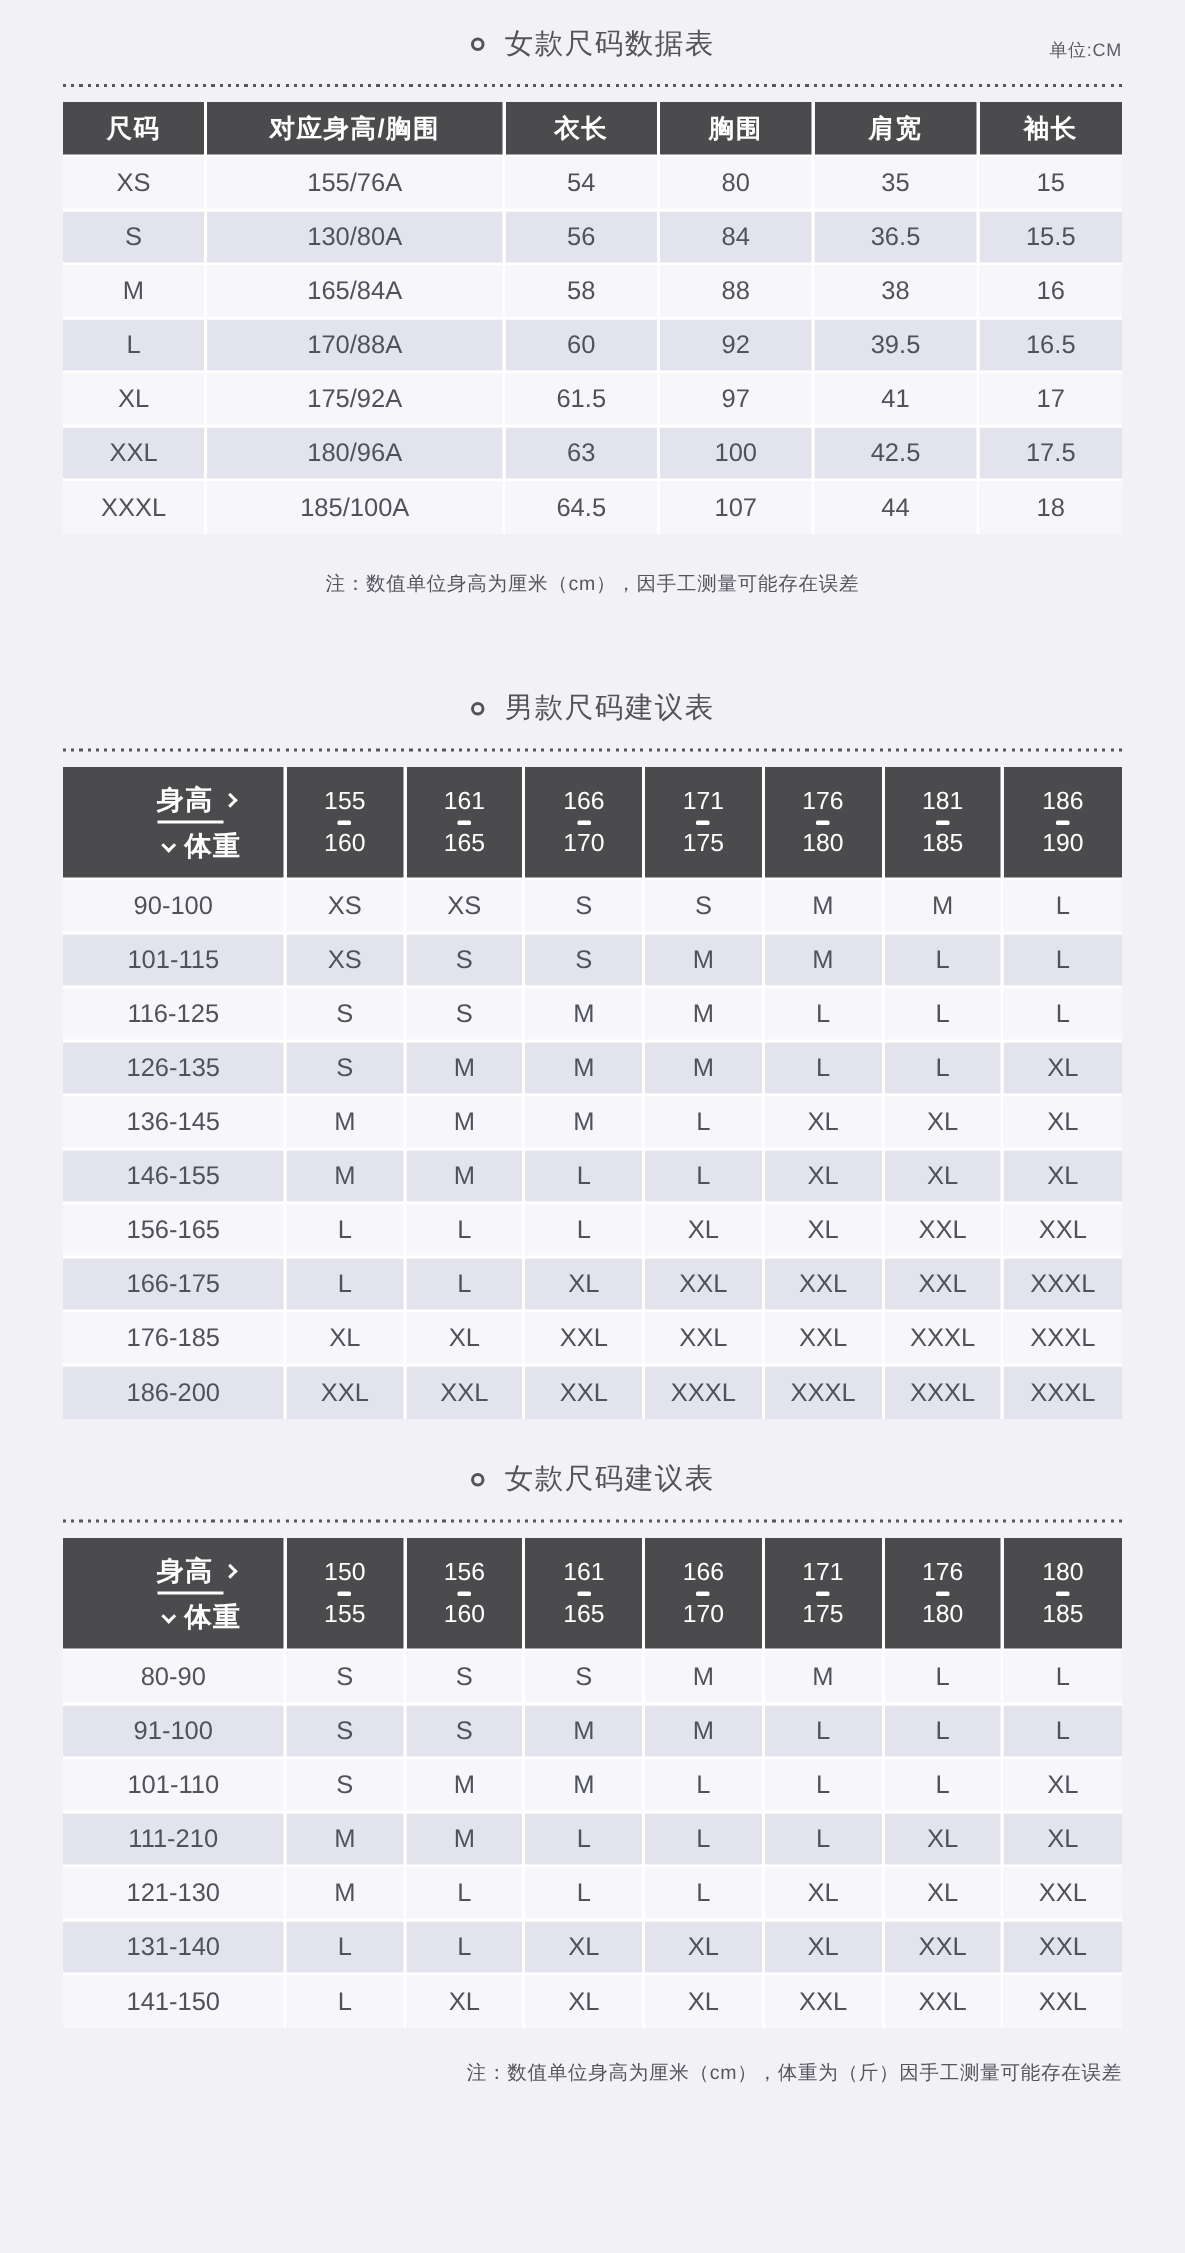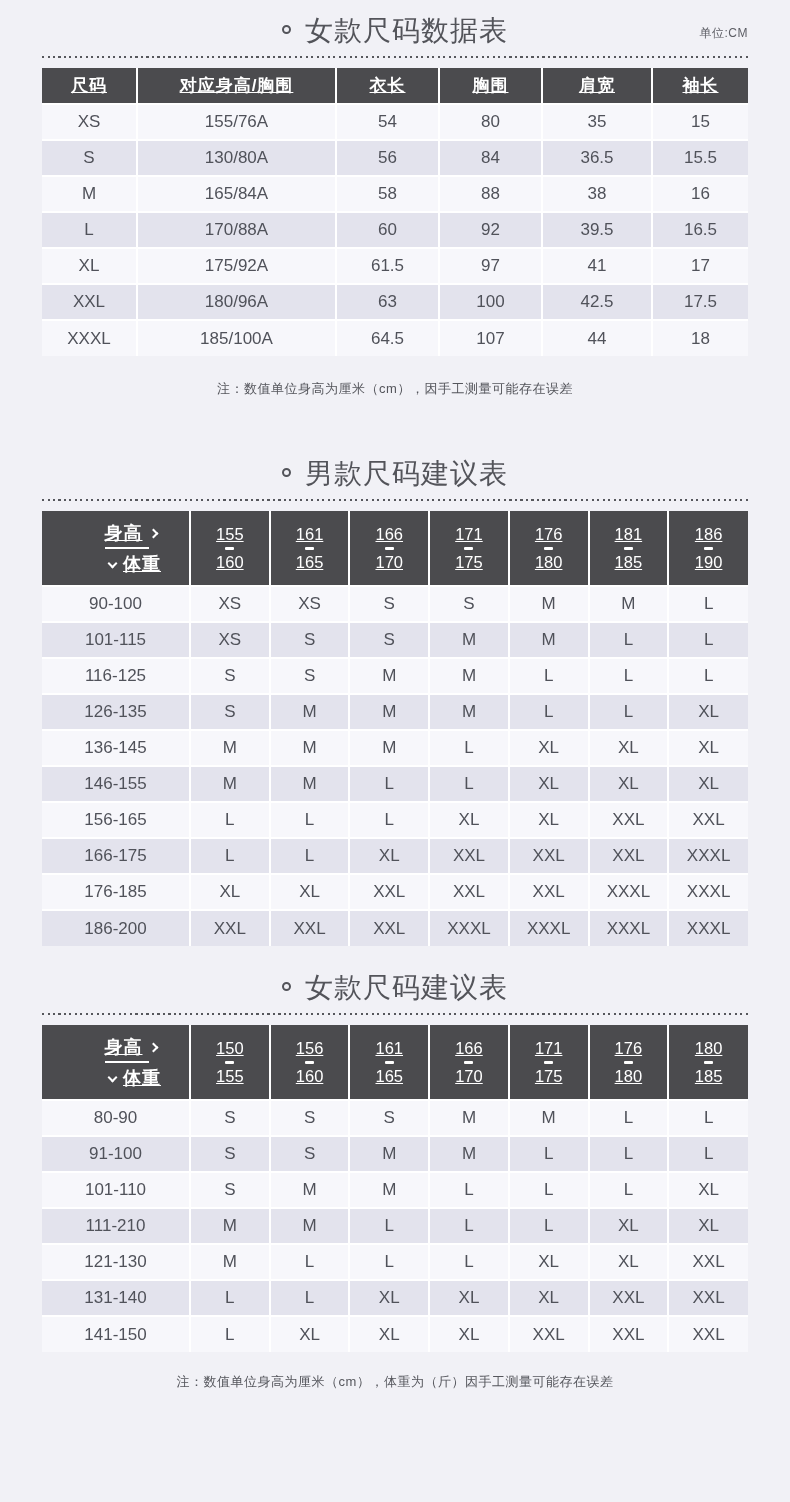--- a/index.html
+++ b/index.html
@@ -12,21 +12,21 @@
   body{
     height:1502px; overflow:hidden;
     background:var(--background);
     font-family:"Liberation Sans","DejaVu Sans",sans-serif;
     color:var(--text);
   }
   .content{width:706px; margin:0 auto;}
 
   .title-row{position:relative; text-align:center; height:26px; line-height:26px;}
   .title-row .ttl{
-    font-size:28px; font-weight:500; color:var(--title);
+    font-size:19px; font-weight:500; color:var(--title);
     letter-spacing:1px; vertical-align:middle;
   }
   .ring{
     display:inline-block; width:9px; height:9px; border:2px solid var(--title);
     border-radius:50%; margin-right:14px; vertical-align:middle; position:relative; top:-1px;
   }
   .unit{
     position:absolute; right:0; bottom:-3px; font-size:12px; color:#5c5d64;
     letter-spacing:0.5px; font-weight:400;
   }
@@ -38,21 +38,21 @@
   table{
     border-collapse:collapse; border-style:hidden;
     table-layout:fixed; width:706px; margin-top:10px;
   }
   th,td{
     border:2px solid #fff; text-align:center; vertical-align:middle;
     font-size:17px; overflow:hidden;
   }
   thead th{
     background:var(--header-bg); color:var(--header-text);
-    font-weight:600; height:36px; letter-spacing:1px;text-decoration:underline;
+    font-weight:600; height:36px; letter-spacing:1px;
   }
   tbody td{height:36px; font-weight:400; color:var(--text);}
   tbody tr:nth-child(odd) td{background:var(--row-light);}
   tbody tr:nth-child(even) td{background:var(--row-striped);}
 
   
   table.matrix thead th{height:75px;}
   table.matrix thead th .num{font-size:16.5px; font-weight:500; line-height:19px; letter-spacing:0;}
   .dash{width:9px; height:3px; background:#fff; border-radius:1px; margin:3px auto;}
   th.corner{padding:0 6px;}
@@ -63,21 +63,21 @@
   .chev-r{transform:rotate(45deg); margin-left:7px; position:relative; top:-2px;}
   .chev-d{transform:rotate(135deg); margin-right:7px; position:relative; top:-3px;}
 
   .note{
     margin-top:24px; text-align:center; font-size:13px; color:var(--note);
     letter-spacing:0.5px;
   }
   .sec2 .title-row{margin-top:62px;}
   .sec3 .title-row{margin-top:28px;}
   .sec1 .title-row{margin-top:17px;}
-  .sec3 .note{margin-top:21px;}
+  .sec3 .note{margin-top:21px;text-align:right;}
 </style>
 </head>
 <body>
 
 <div class="content">
 
   <section class="sec1">
     <div class="title-row">
       <span class="ring"></span><span class="ttl">女款尺码数据表</span>
       <span class="unit">单位:CM</span>

